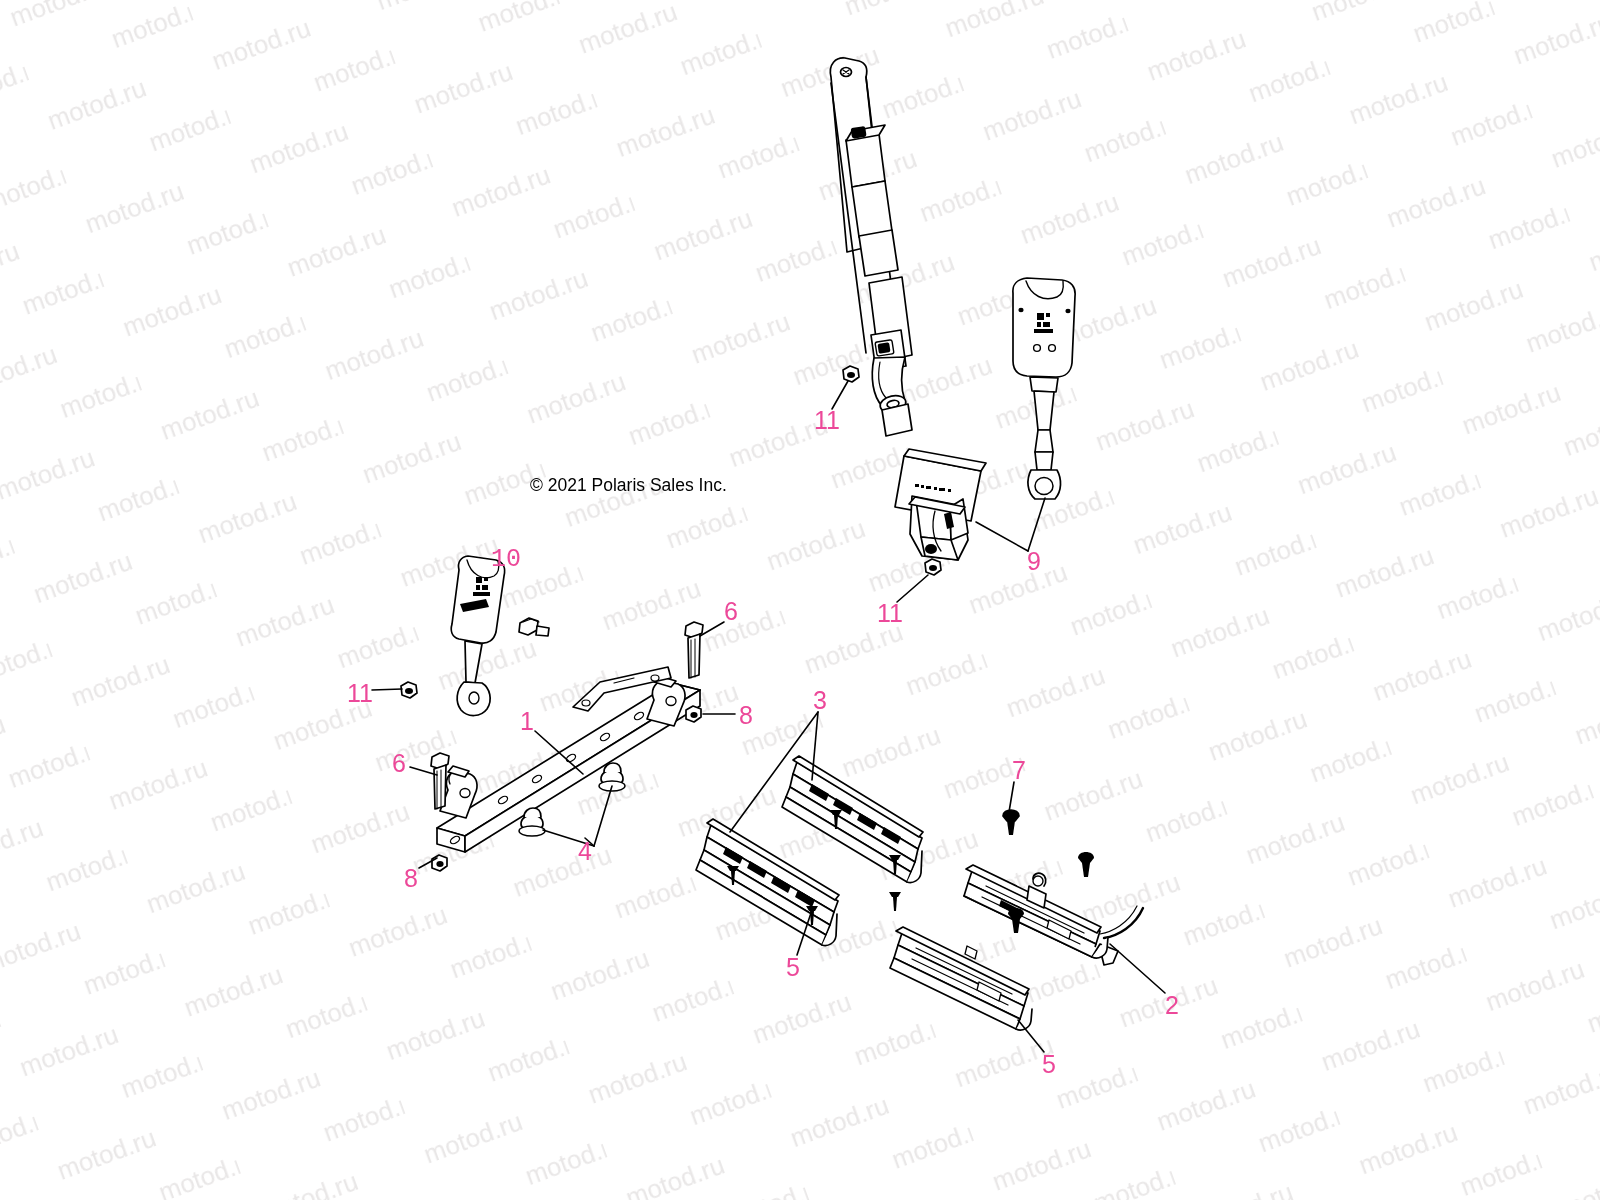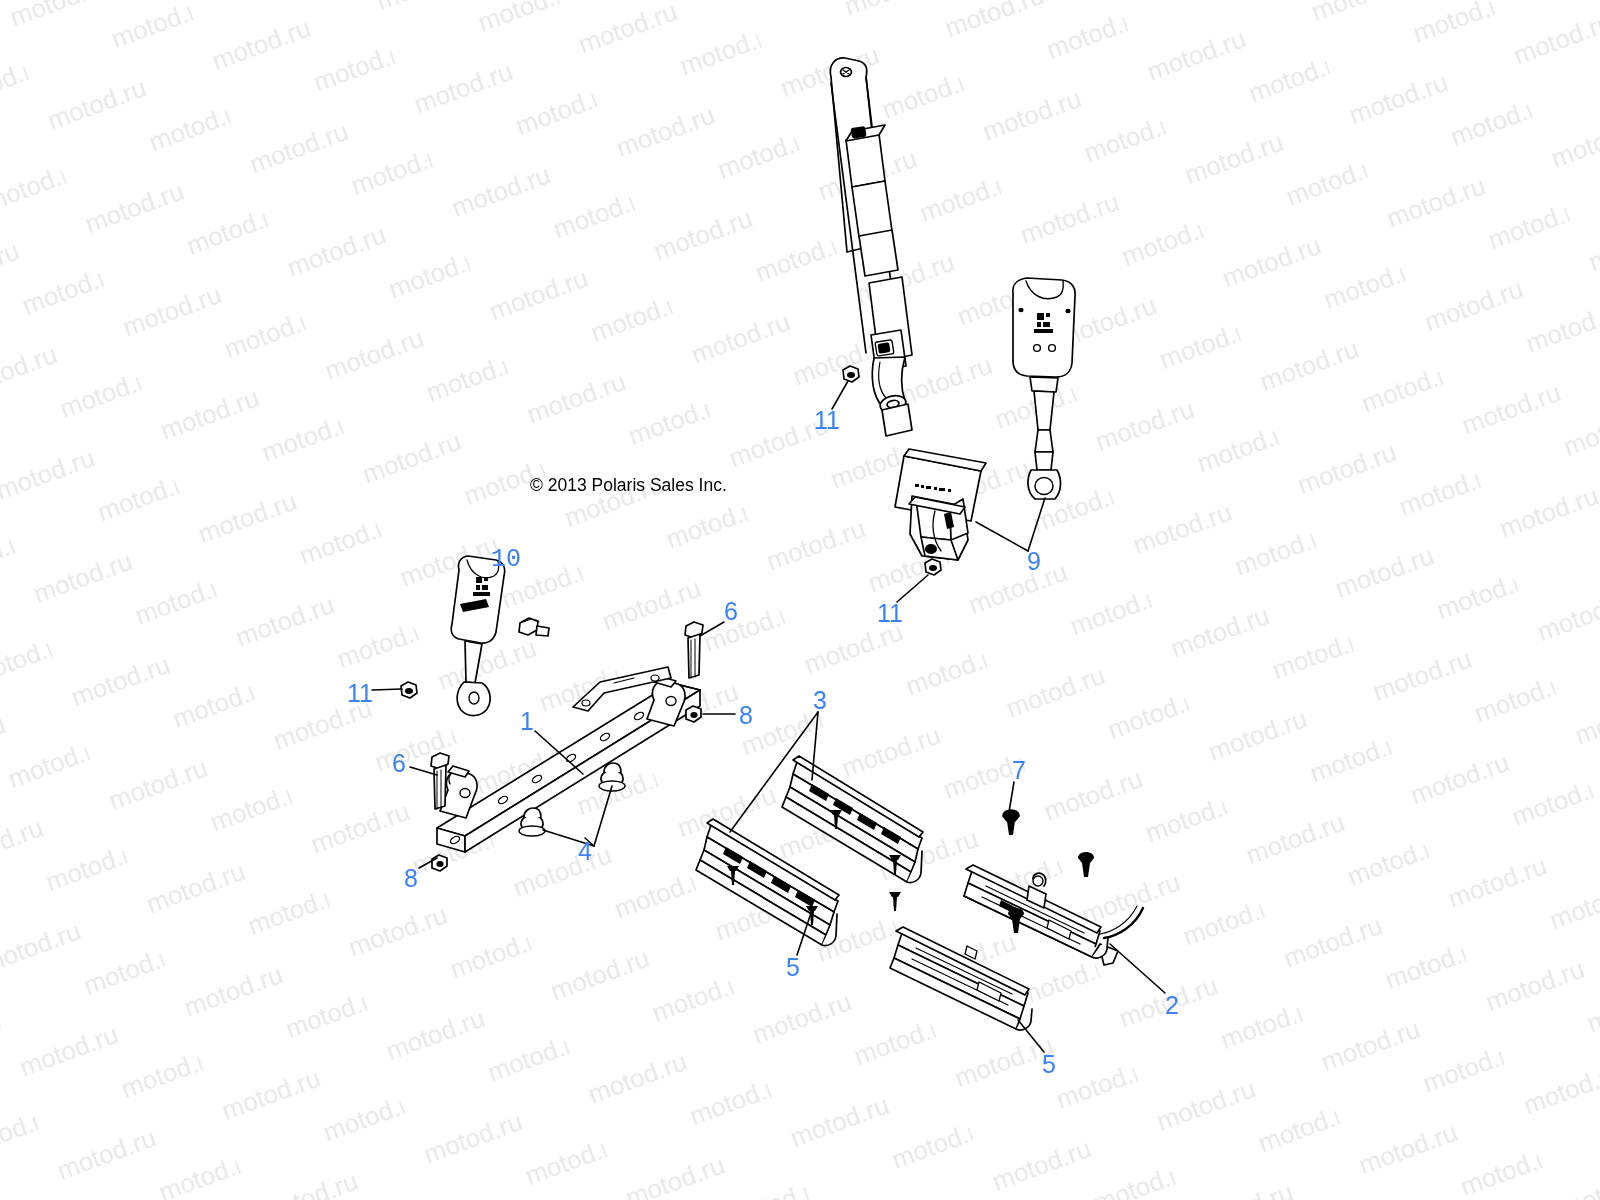--- a/index.html
+++ b/index.html
@@ -3,21 +3,21 @@
 <meta charset="utf-8">
 <title>Parts Diagram</title>
 <style>
   html,body{margin:0;padding:0;background:#ffffff;}
   body{width:1600px;height:1200px;overflow:hidden;
        font-family:"Liberation Sans","DejaVu Sans",sans-serif;}
   #stage{position:relative;width:1600px;height:1200px;background:#fff;}
   #watermark{position:absolute;inset:0;z-index:1;pointer-events:none;}
   #art{position:absolute;inset:0;z-index:2;}
   #labels{position:absolute;inset:0;z-index:3;}
-  .callout{position:absolute;font-size:25px;color:#3b82f6;line-height:1;
+  .callout{position:absolute;font-size:25px;color:#ec4899;line-height:1;
            font-family:"Liberation Sans","DejaVu Sans",sans-serif;
            transform:translate(-50%,-50%);white-space:nowrap;}
   #copyright{position:absolute;left:530px;top:475px;font-size:17.5px;color:#000;
              font-family:"Liberation Sans","DejaVu Sans",sans-serif;white-space:nowrap;}
 </style>
 </head>
 <body>
 
 <div id="stage">
 
@@ -360,21 +360,21 @@
         <path d="M897,602 L928,575"></path>
 
         <path d="M372,690 L402,689"></path>
 
         <path d="M1044,1052 L1018,1020"></path>
       </g>
     </g>
   </svg>
 
   <div id="labels">
-    <div id="copyright">© 2013 Polaris Sales Inc.</div>
+    <div id="copyright">© 2021 Polaris Sales Inc.</div>
 
     <div class="callout" style="left:527px;top:721px;">1</div>
     <div class="callout" style="left:1172px;top:1005px;">2</div>
     <div class="callout" style="left:820px;top:700px;">3</div>
     <div class="callout" style="left:585px;top:851px;">4</div>
     <div class="callout" style="left:793px;top:967px;">5</div>
     <div class="callout" style="left:731px;top:611px;">6</div>
     <div class="callout" style="left:399px;top:763px;">6</div>
     <div class="callout" style="left:1019px;top:770px;">7</div>
     <div class="callout" style="left:746px;top:715px;">8</div>

